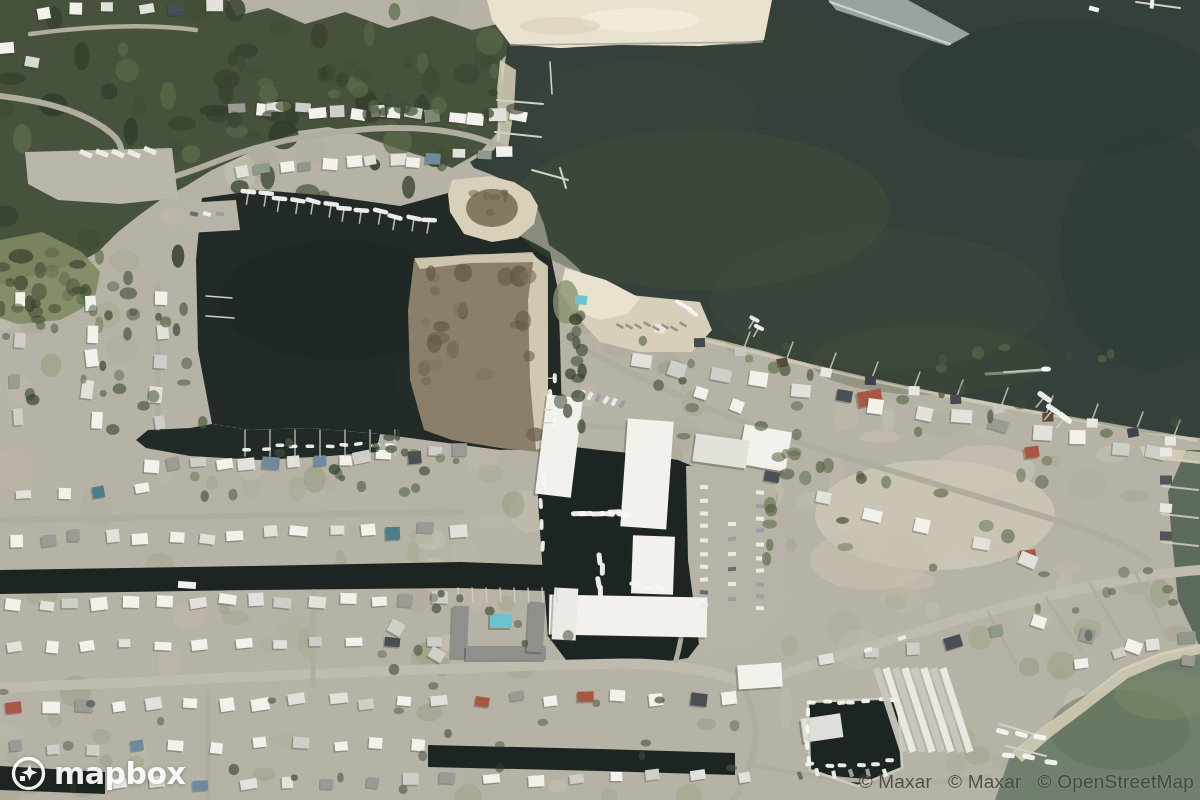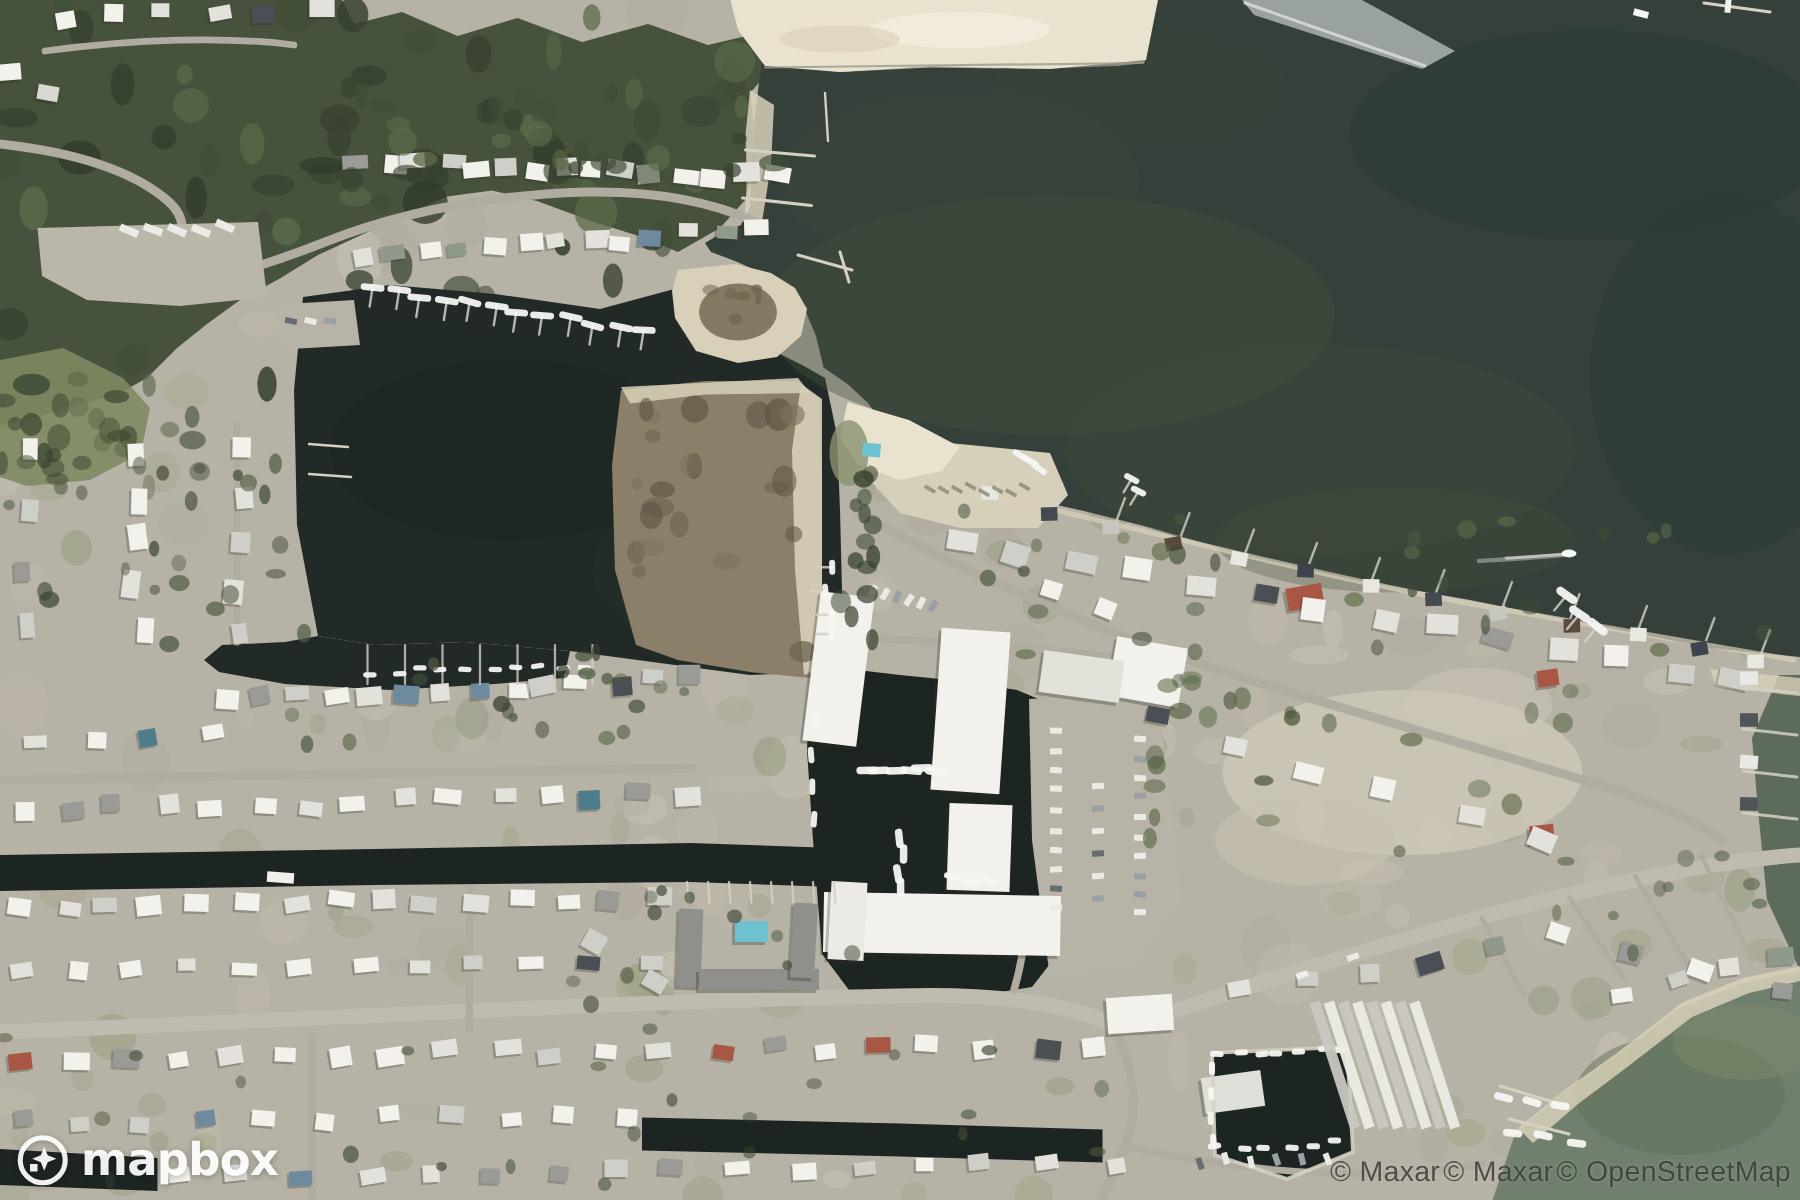--- a/index.html
+++ b/index.html
@@ -7,21 +7,21 @@
     background:#ec4899;font-family:"Liberation Sans",sans-serif;cursor:grab;}
   .map-frame svg{display:block;}
   .logo{position:absolute;left:10px;bottom:8px;display:flex;align-items:center;gap:7px;
     color:#ffffff;opacity:.93;text-decoration:none;z-index:5;
     filter:drop-shadow(0 1px 2px rgba(0,0,0,.28));}
   .logo-text{font-family:"DejaVu Sans",sans-serif;font-weight:700;font-size:30px;
     letter-spacing:-0.5px;line-height:1;}
   .attribution{position:absolute;right:6px;bottom:7px;z-index:5;
     font-size:19px;color:rgba(52,52,52,.82);letter-spacing:.2px;
     text-shadow:0 0 2px rgba(255,255,255,.25);}
-  .attribution span{margin-left:2px;cursor:pointer;}
+  .attribution span{margin-left:16px;cursor:pointer;}
 </style>
 </head>
 <body>
 
 <div class="map-frame">
   <div id="map-svg-host">
       <svg width="1200" height="800" viewBox="0 0 1200 800">
         <rect width="1200" height="800" fill="#b6b2a5"></rect>
         <ellipse cx="506.2" cy="341.8" rx="12.8" ry="18.2" fill="#aeaa9d" opacity="0.3682112614158541"></ellipse>
         <ellipse cx="1171.5" cy="297.1" rx="16.0" ry="21.6" fill="#c2bcab" opacity="0.33608585405163466"></ellipse>

